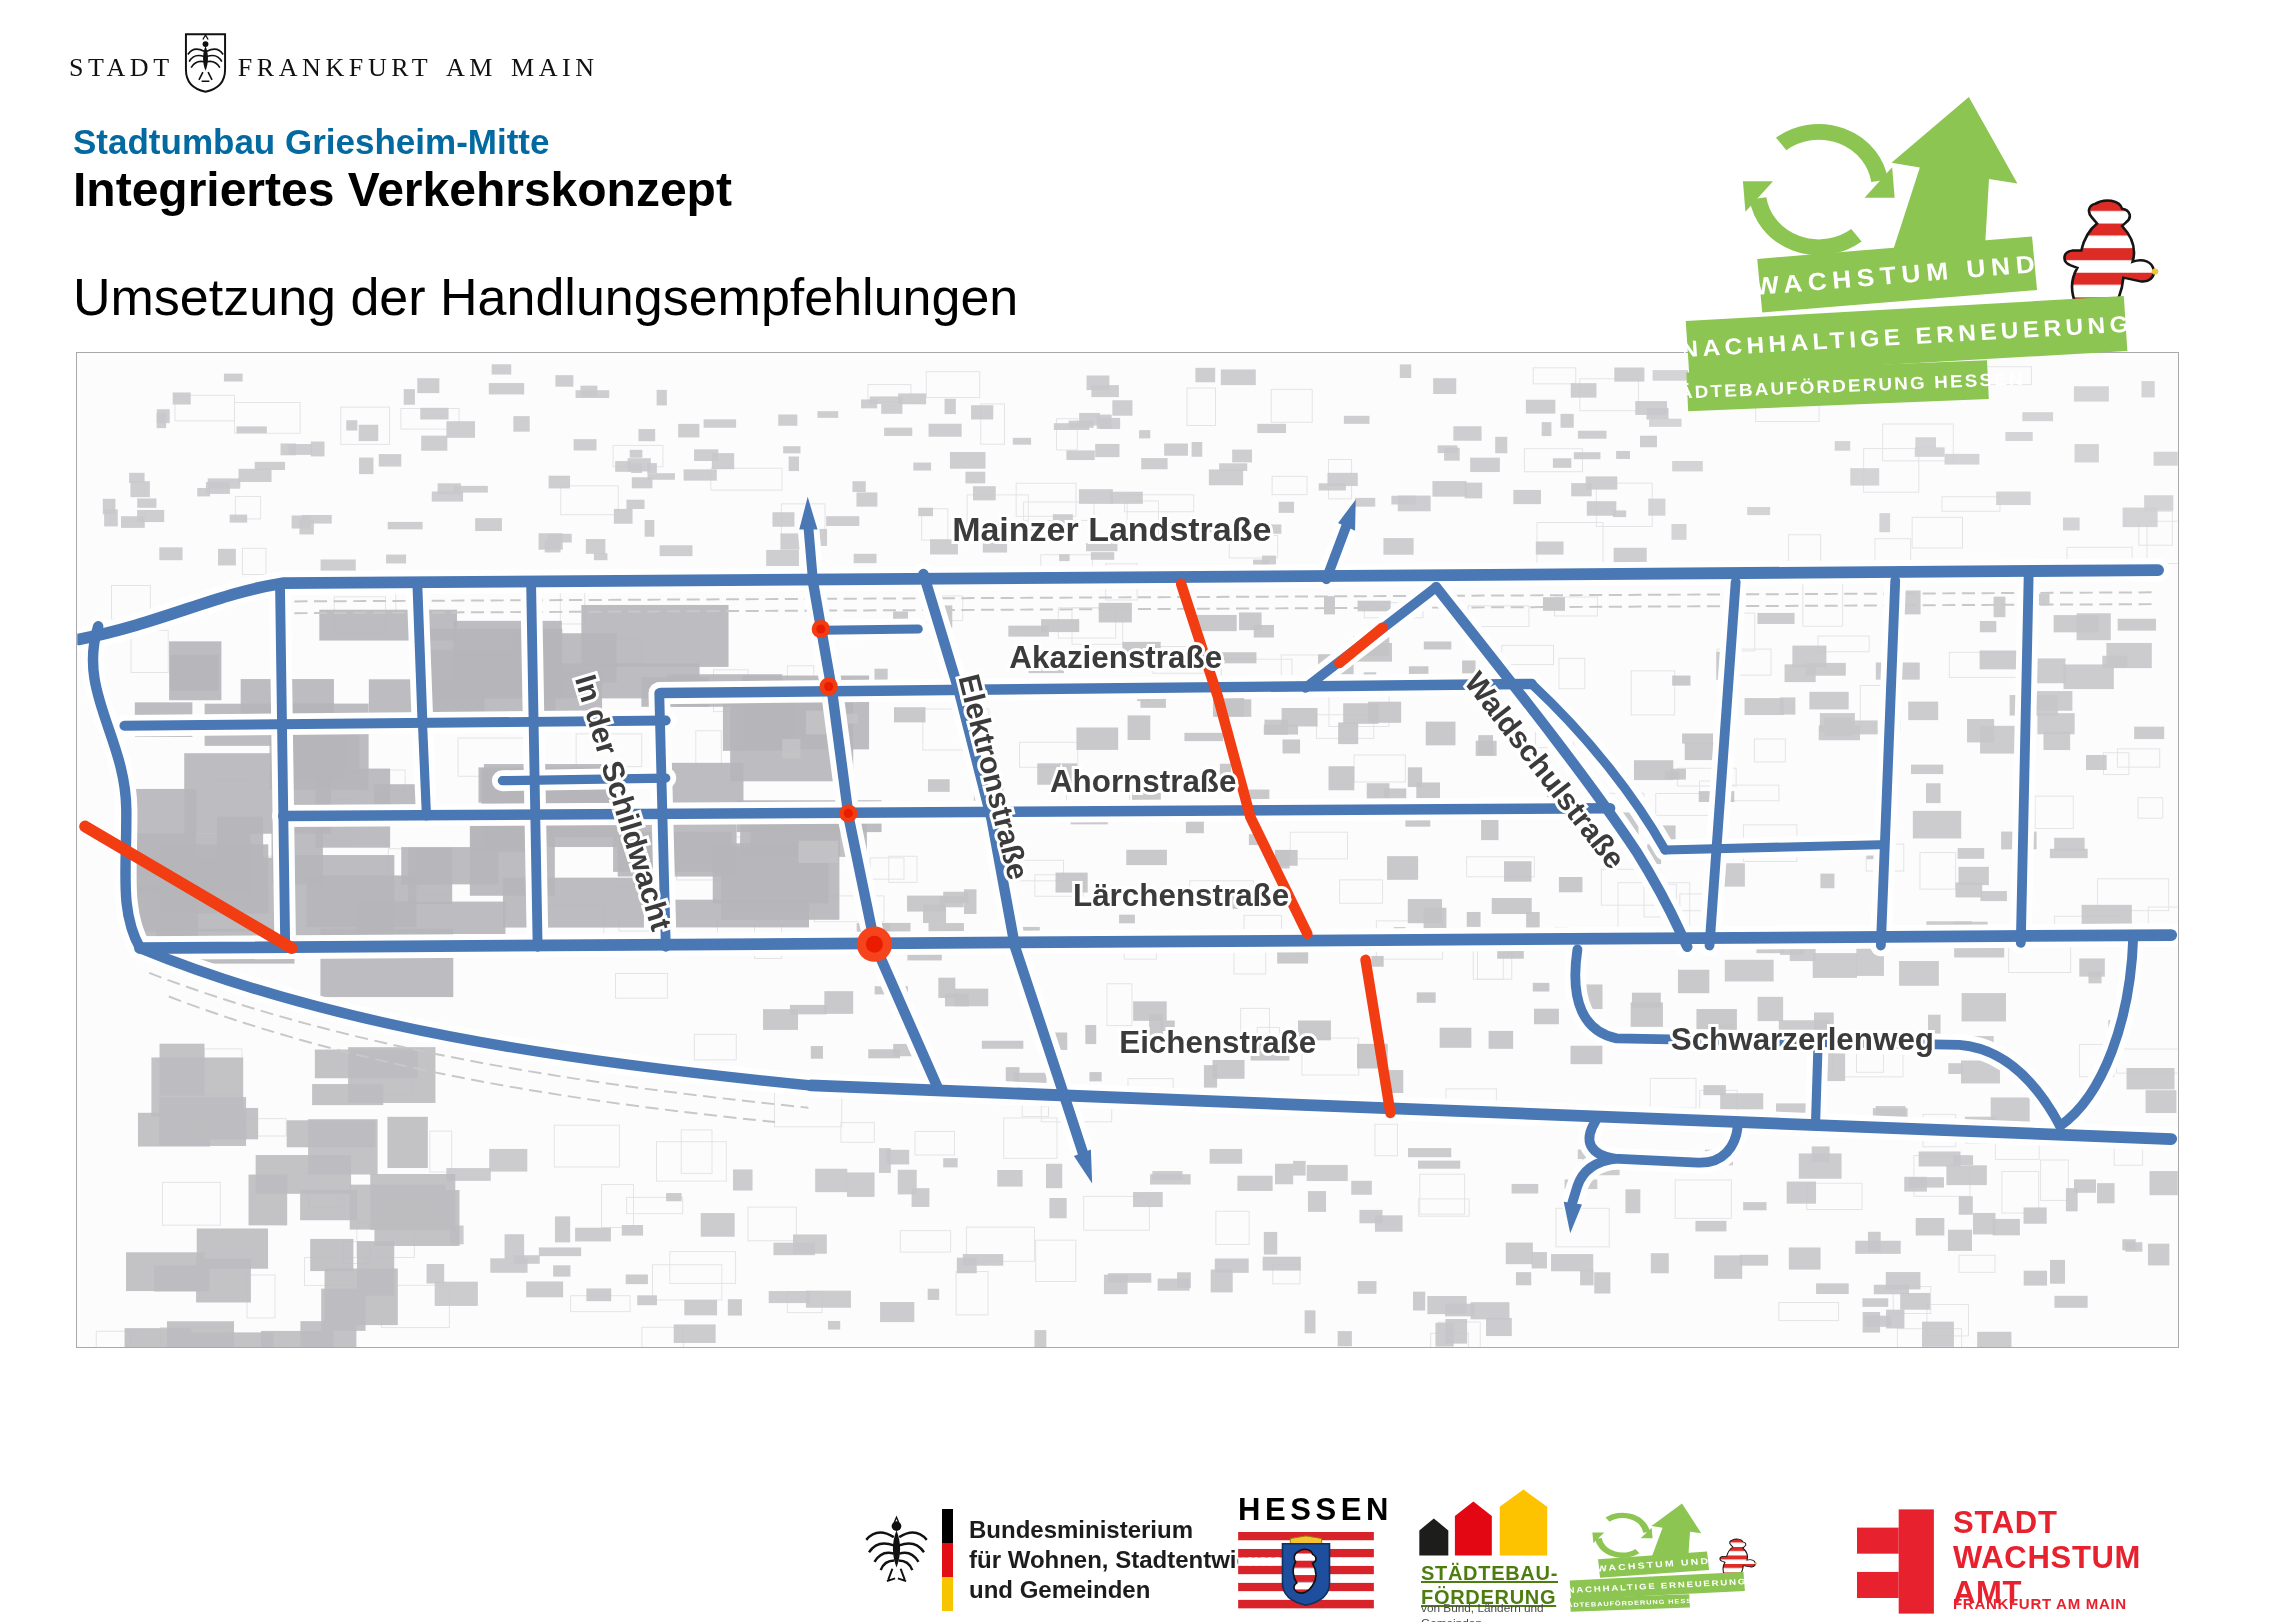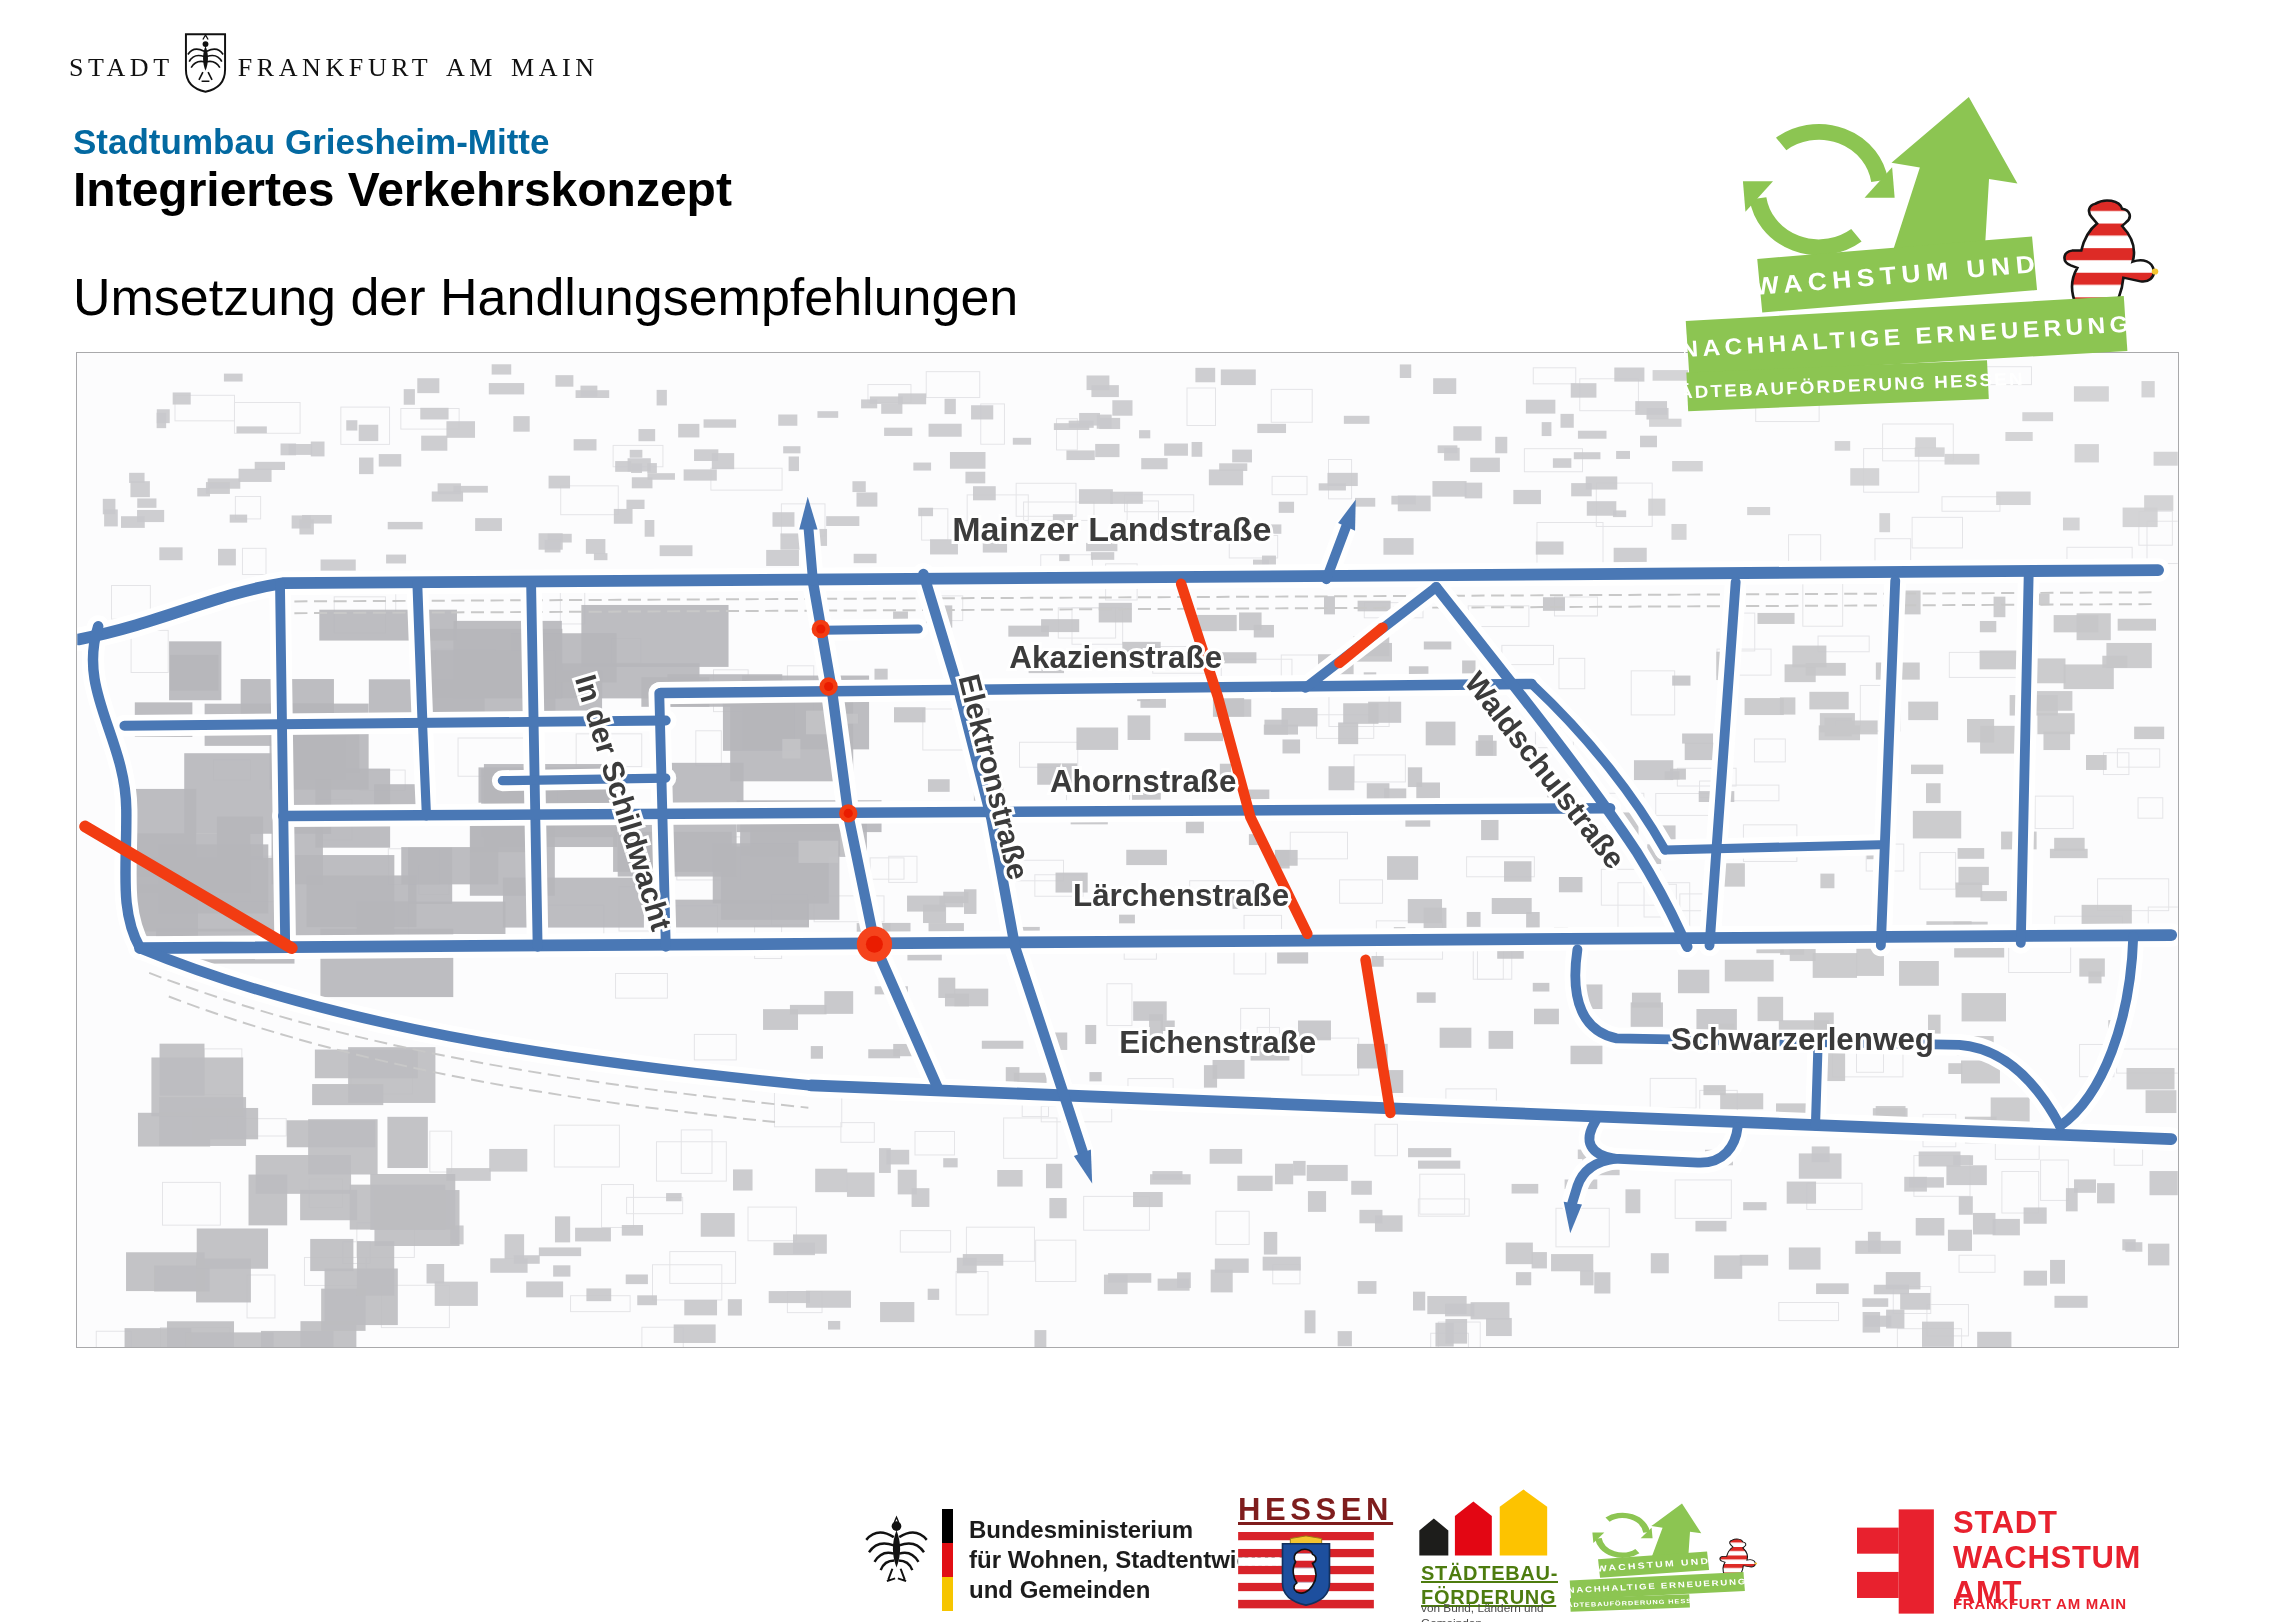--- a/index.html
+++ b/index.html
@@ -19,21 +19,21 @@
   
   .badge-svg{display:block;}
   #badge-top{left:1684px;top:90px;z-index:6;}
   #badge-foot{left:1569px;top:1501px;z-index:6;}
   
   .flogo{color:#1a1a1a;}
   #bund-text{left:969px;top:1515px;font-size:24px;line-height:30px;font-weight:600;color:#1c1c1c;}
   #bund-bar{left:942px;top:1509px;width:11px;height:102px;}
   #bund-bar div{width:100%;height:34px;}
   #hessen{left:1238px;top:1492px;}
-  #hessen .htitle{font-size:31px;font-weight:700;letter-spacing:4.6px;color:#7f1d1d;text-decoration:underline;}
+  #hessen .htitle{font-size:31px;font-weight:700;letter-spacing:4.6px;color:#000000;}
   #staedtebau-text{left:1421px;top:1562px;font-size:20px;font-weight:700;color:#4d7c0f;line-height:23.6px;letter-spacing:0.7px;text-decoration:underline;}
   #staedtebau-sub{left:1421px;top:1601px;font-size:11.8px;color:#4a4a4a;line-height:15px;}
   #spa-text{left:1953px;top:1505px;color:#e8212e;font-weight:700;font-size:31px;line-height:35px;letter-spacing:0.7px;}
   #spa-sub{left:1953px;top:1595px;color:#e8212e;font-weight:700;font-size:15px;letter-spacing:0.7px;}
 </style>
 </head>
 <body>
 
 <div class="abs" id="stadt-logo">
   <span class="word">Stadt</span>

